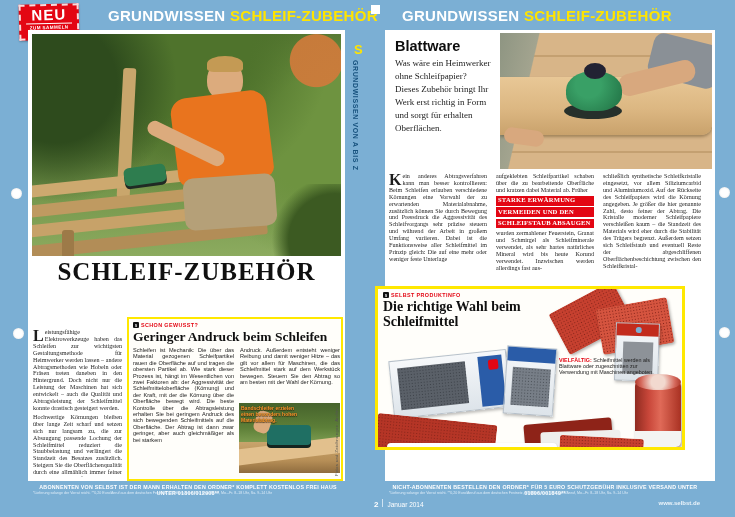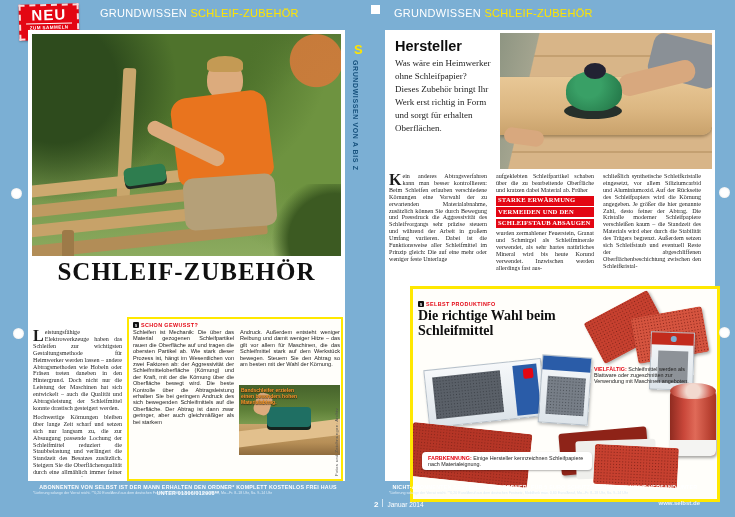--- a/index.html
+++ b/index.html
@@ -4,21 +4,21 @@
 <style>
   html,body{margin:0;padding:0;background:#4f7ea6;}
   #spread{
     position:relative;width:735px;height:517px;overflow:hidden;
     background:#7bafd4;font-family:"Liberation Sans",sans-serif;
     -webkit-font-smoothing:antialiased;
   }
   .abs{position:absolute;}
 
   
-  .section-head{font-weight:normal;font-size:11px;letter-spacing:.3px;white-space:nowrap;}
+  .section-head{font-weight:bold;font-size:15px;letter-spacing:.3px;white-space:nowrap;margin-left:8px;}
   .section-head .w{color:#ffffff;}
   .section-head .y{color:#ffe400;}
 
   
   .neu{left:19px;top:4px;width:60px;height:36px;background:#e30613;
        transform:rotate(-1.5deg);box-shadow:0 1px 2px rgba(0,0,0,.3);
        border:2px dashed rgba(255,255,255,.85);box-sizing:border-box;text-align:center;}
   .neu-t{font-size:15px;font-weight:bold;color:#fff;line-height:16px;letter-spacing:1px;margin-top:1px;}
   .neu-s{font-size:4.6px;font-weight:bold;color:#fff;border-top:1px solid #fff;margin:0 5px;padding-top:1px;letter-spacing:.4px;}
 
@@ -145,20 +145,21 @@
   <div class="abs bodycol" style="left:33px;top:329px;width:89px;height:148px;">
     <p><span class="dropcap">L</span><span>eistungsfähige Elektrowerkzeuge haben das Schleifen zur wichtigsten Gestaltungsmethode für Heimwerker werden lassen – andere Abtragsmethoden wie Hobeln oder Fräsen treten daneben in den Hintergrund. Doch nicht nur die Leistung der Maschinen hat sich entwickelt – auch die Qualität und Abtragsleistung der Schleifmittel konnte drastisch gesteigert werden.</span></p>
     <p>Hochwertige Körnungen bleiben über lange Zeit scharf und setzen sich nur langsam zu, die zur Absaugung passende Lochung der Schleifmittel reduziert die Staubbelastung und verlängert die Standzeit des Besatzes zusätzlich. Steigern Sie die Oberflächenqualität durch eine allmählich immer feiner werdende Korngröße während des Schleifvorgangs.</p>
   </div>
 
   <div class="abs ybox" style="left:127px;top:317px;width:216px;height:164px;padding:3px 4px;">
     <div class="kicker-row">
       <span class="logo-sq">s</span>
       <span class="kicker">SCHON GEWUSST?</span>
     </div>
+    <div class="ybox-head" style="font-size:13.5px;margin:0 0 2px 0;">Geringer Andruck beim Schleifen</div>
     <div style="position:relative;height:126px;">
       <div class="boxtext" style="position:absolute;left:0;top:0;width:101px;height:124px;overflow:hidden;">Schleifen ist Mechanik: Die über das Material gezogenen Schleifpartikel rauen die Oberfläche auf und tragen die obersten Partikel ab. Wie stark dieser Prozess ist, hängt im Wesentlichen von zwei Faktoren ab: der Aggressivität der Schleifmitteloberfläche (Körnung) und der Kraft, mit der die Körnung über die Oberfläche bewegt wird. Die beste Kontrolle über die Abtragsleistung erhalten Sie bei geringem Andruck des sich bewegenden Schleifmittels auf die Oberfläche. Der Abtrag ist dann zwar geringer, aber auch gleichmäßiger als bei starkem</div>
       <div class="boxtext" style="position:absolute;left:107px;top:0;width:100px;height:52px;overflow:hidden;">Andruck. Außerdem entsteht weniger Reibung und damit weniger Hitze – das gilt vor allem für Maschinen, die das Schleifmittel stark auf dem Werkstück bewegen. Steuern Sie den Abtrag so am besten mit der Wahl der Körnung.</div>
 
       <div class="photo ph-belt" style="left:106px;top:56px;width:101px;height:70px;">
         <div class="slat" style="left:-6px;top:40px;width:115px;height:16px;background:#e2c08d;transform:rotate(-7deg);border-radius:3px;"></div>
         <div class="slat" style="left:28px;top:22px;width:44px;height:20px;background:#1f6f63;border-radius:4px;box-shadow:0 3px 0 #14241f;"></div>
         <div class="slat" style="left:16px;top:8px;width:16px;height:22px;background:#dcab7d;border-radius:6px;transform:rotate(18deg);"></div>
         <div class="photo-cap" style="position:absolute;left:2px;top:2px;width:62px;">Bandschleifer erzielen einen besonders hohen Materialabtrag.</div>
       </div>
@@ -186,41 +187,41 @@
     <div class="plank"></div>
     <div class="slat" style="left:150px;top:6px;width:70px;height:44px;background:#8a9096;border-radius:10px;transform:rotate(14deg);"></div>
     <div class="slat" style="left:118px;top:34px;width:78px;height:22px;background:#d8a87e;border-radius:10px;transform:rotate(-14deg);"></div>
     <div class="slat" style="left:64px;top:70px;width:58px;height:16px;background:#26302b;border-radius:50%;"></div>
     <div class="slat" style="left:66px;top:38px;width:56px;height:40px;background:radial-gradient(circle at 40% 35%, #39a066 0 30%, #1f6e42 100%);border-radius:48% 48% 42% 42%;"></div>
     <div class="slat" style="left:84px;top:30px;width:22px;height:16px;background:#223;border-radius:50%;"></div>
     <div class="slat" style="left:4px;top:96px;width:40px;height:16px;background:#d8a87e;border-radius:8px;transform:rotate(8deg);"></div>
   </div>
 
   <div class="abs" style="left:389px;top:33px;width:108px;height:136px;background:#fff;padding:5px 6px;box-sizing:border-box;">
-    <div class="intro-title">Hersteller</div>
+    <div class="intro-title">Blattware</div>
     <div class="intro-text">Was wäre ein Heimwerker ohne Schleifpapier? Dieses Zubehör bringt Ihr Werk erst richtig in Form und sorgt für erhalten Oberflächen.</div>
   </div>
 
   <div class="abs" style="left:389px;top:173px;width:312px;height:110px;display:flex;gap:9px;">
     <div class="rcol">
       <p><span class="dropcap">K</span><span>ein anderes Abtragsverfahren kann man besser kontrollieren: Beim Schleifen erlauben verschiedene Körnungen eine Vorwahl der zu erwartenden Materialabnahme, zusätzlich können Sie durch Bewegung und Pressdruck die Aggressivität des Schleifvorgangs sehr präzise steuern und während der Arbeit in großem Umfang variieren. Dabei ist die Funktionsweise aller Schleifmittel im Prinzip gleich: Die auf eine mehr oder weniger feste Unterlage</span></p>
     </div>
     <div class="rcol">
       <p>aufgeklebten Schleifpartikel schaben über die zu bearbeitende Oberfläche und kratzen dabei Material ab. Früher</p>
       <div style="margin:2px 0;">
         <span class="warn">STARKE ERWÄRMUNG</span>
         <span class="warn">VERMEIDEN UND DEN</span>
         <span class="warn">SCHLEIFSTAUB ABSAUGEN</span>
       </div>
       <p>wurden zermahlener Feuerstein, Granat und Schmirgel als Schleifminerale verwendet, als sehr hartes natürliches Mineral wird bis heute Korund verwendet. Inzwischen werden allerdings fast aus-</p>
     </div>
     <div class="rcol">schließlich synthetische Schleifkristalle eingesetzt, vor allem Siliziumcarbid und Aluminiumoxid. Auf der Rückseite des Schleifpapiers wird die Körnung angegeben. Je größer die hier genannte Zahl, desto feiner der Abtrag. Die Kristalle moderner Schleifpapiere verschleißen kaum – die Standzeit des Materials wird eher durch die Stabilität des Trägers begrenzt. Außerdem setzen sich Schleifstaub und eventuell Reste der abgeschliffenen Oberflächenbeschichtung zwischen den Schleifkristal-</div>
   </div>
 
-  <div class="abs ybox" style="left:410px;top:286px;width:310px;height:216px;border-width:3px;padding:12px 5px;overflow:hidden;">
+  <div class="abs ybox" style="left:375px;top:286px;width:310px;height:164px;border-width:3px;padding:3px 5px;overflow:hidden;">
     <div class="kicker-row">
       <span class="logo-sq">s</span>
       <span class="kicker">SELBST PRODUKTINFO</span>
     </div>
     <div class="ybox-head" style="font-size:14px;line-height:15px;width:200px;">Die richtige Wahl beim Schleifmittel</div>
 
     <div style="position:relative;width:300px;height:142px;">
 
       <div class="slat dotted-red" style="left:172px;top:-34px;width:72px;height:46px;transform:rotate(-28deg);box-shadow:1px 2px 3px rgba(0,0,0,.3);"></div>
       <div class="slat dotted-red" style="left:216px;top:-26px;width:72px;height:46px;transform:rotate(-10deg);background-color:#d5543f;box-shadow:1px 2px 3px rgba(0,0,0,.3);"></div>

